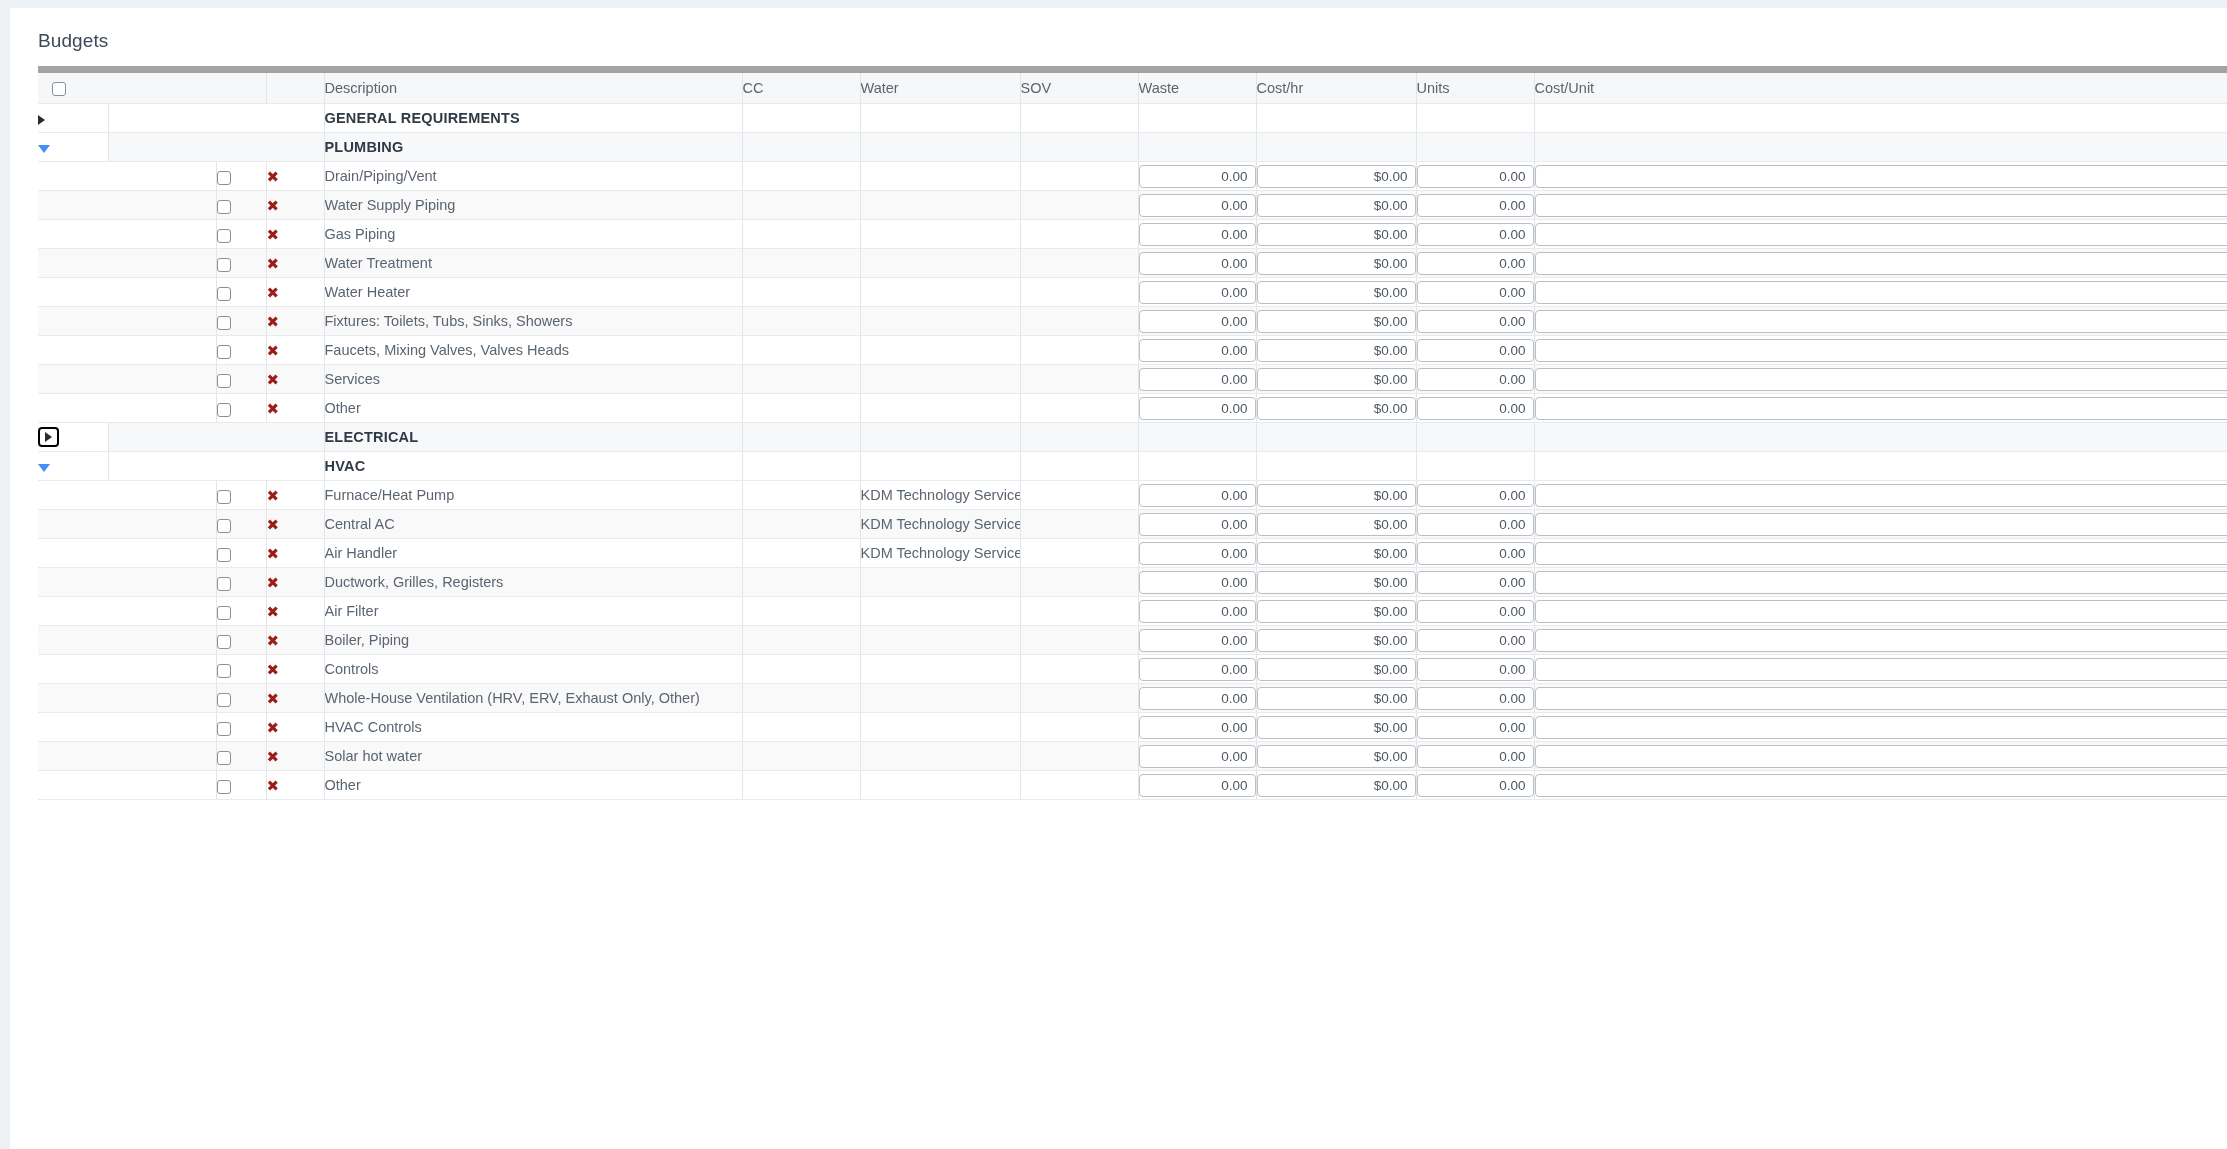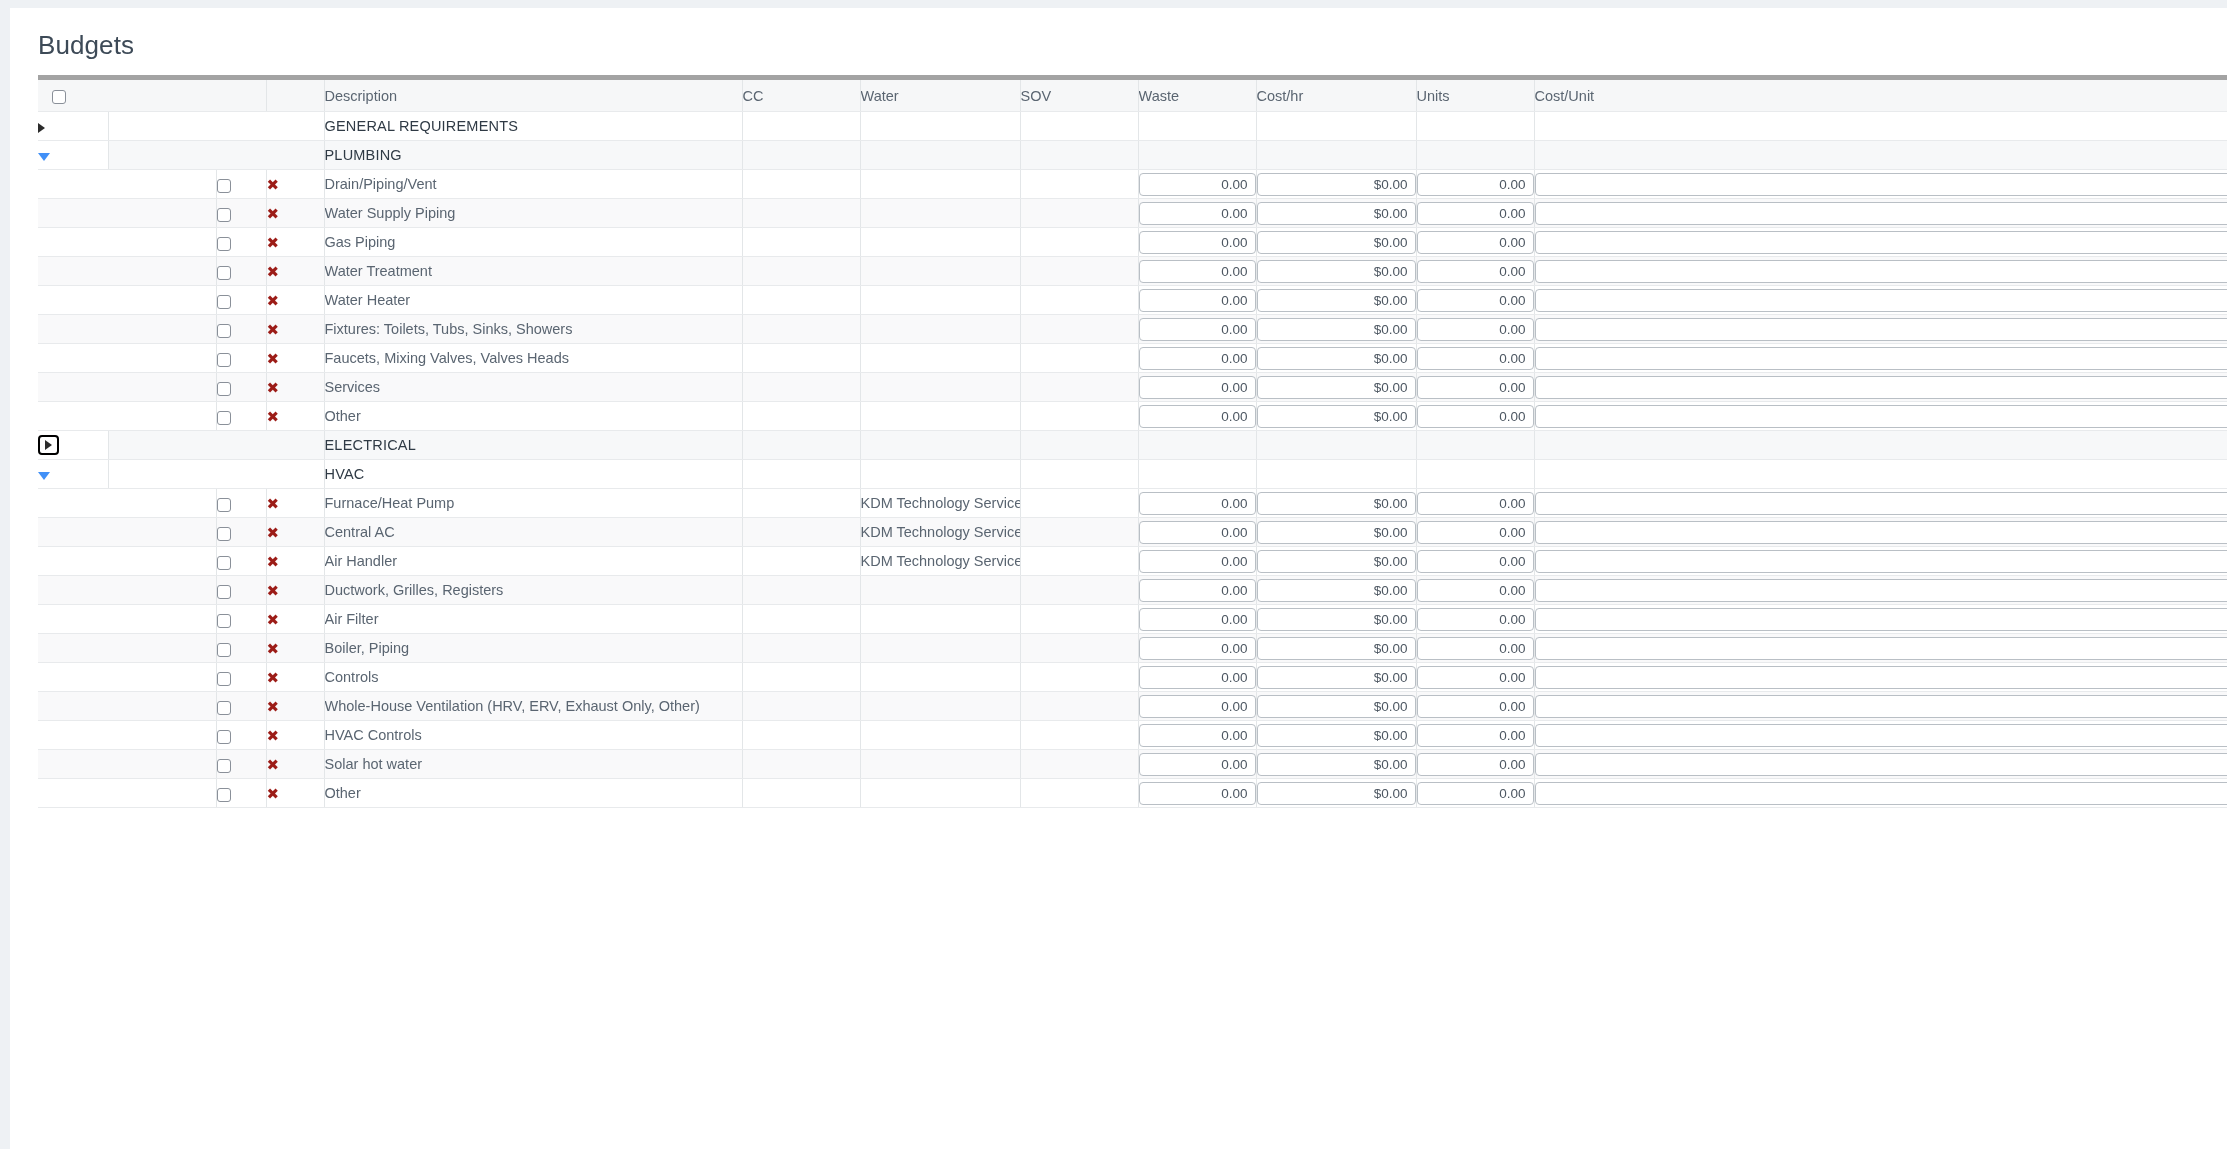--- a/index.html
+++ b/index.html
@@ -12,21 +12,21 @@
   }
   #app {
     position: absolute;
     left: 10px; top: 8px;
     width: 2217px; height: 1141px;
     background: #ffffff;
     overflow: hidden;
   }
   
   .page-title {
-    font-size: 26px;
+    font-size: 19px;
     color: #3d4a57;
     font-weight: 400;
     padding: 22px 8px 0 28px;
     letter-spacing: .1px;
   }
   
   .toolbar {
     margin: 16px 0 0 28px;
     display: flex;
     align-items: stretch;
@@ -74,21 +74,21 @@
     vertical-align: middle;
     overflow: hidden;
     white-space: nowrap;
   }
   thead th {
     background: #f6f7f8;
     height: 34px;
     font-weight: 400;
     color: #5a6571;
     padding-left: 14px;
-    border-top: 5px solid #a3a3a3;
+    border-top: 7px solid #a3a3a3;
     border-bottom: 1px solid #dfe2e4;
     font-size: 14.5px;
     margin-left: 15px;
   }
   thead th.c-sel { padding-left: 14px; }
 
   
   col.c-expand { width: 70px; }
   col.c-grp    { width: 108px; }
   col.c-chk    { width: 50px; }
@@ -105,21 +105,21 @@
   tbody tr { height: 29px; }
   tbody tr.alt > td { background: #f9f9fa; }
   tbody tr.plain > td { background: #ffffff; }
 
   
   tr.section { height: 29px; }
   tr.section > td { background: #ffffff; }
   tr.section.shade > td { background: #f7f8f9; }
   tr.section td.sec-expand { background: #ffffff !important; border-right: 1px solid #e3e6e8; }
   .sec-label {
-    font-weight: normal;
+    font-weight: bold;
     color: #2f3a45;
     font-size: 14.5px;
     padding-left: 14px;
     letter-spacing: .2px;
   }
 
   
   .exp-cell { text-align: center; }
   .tri {
     display: inline-block;

